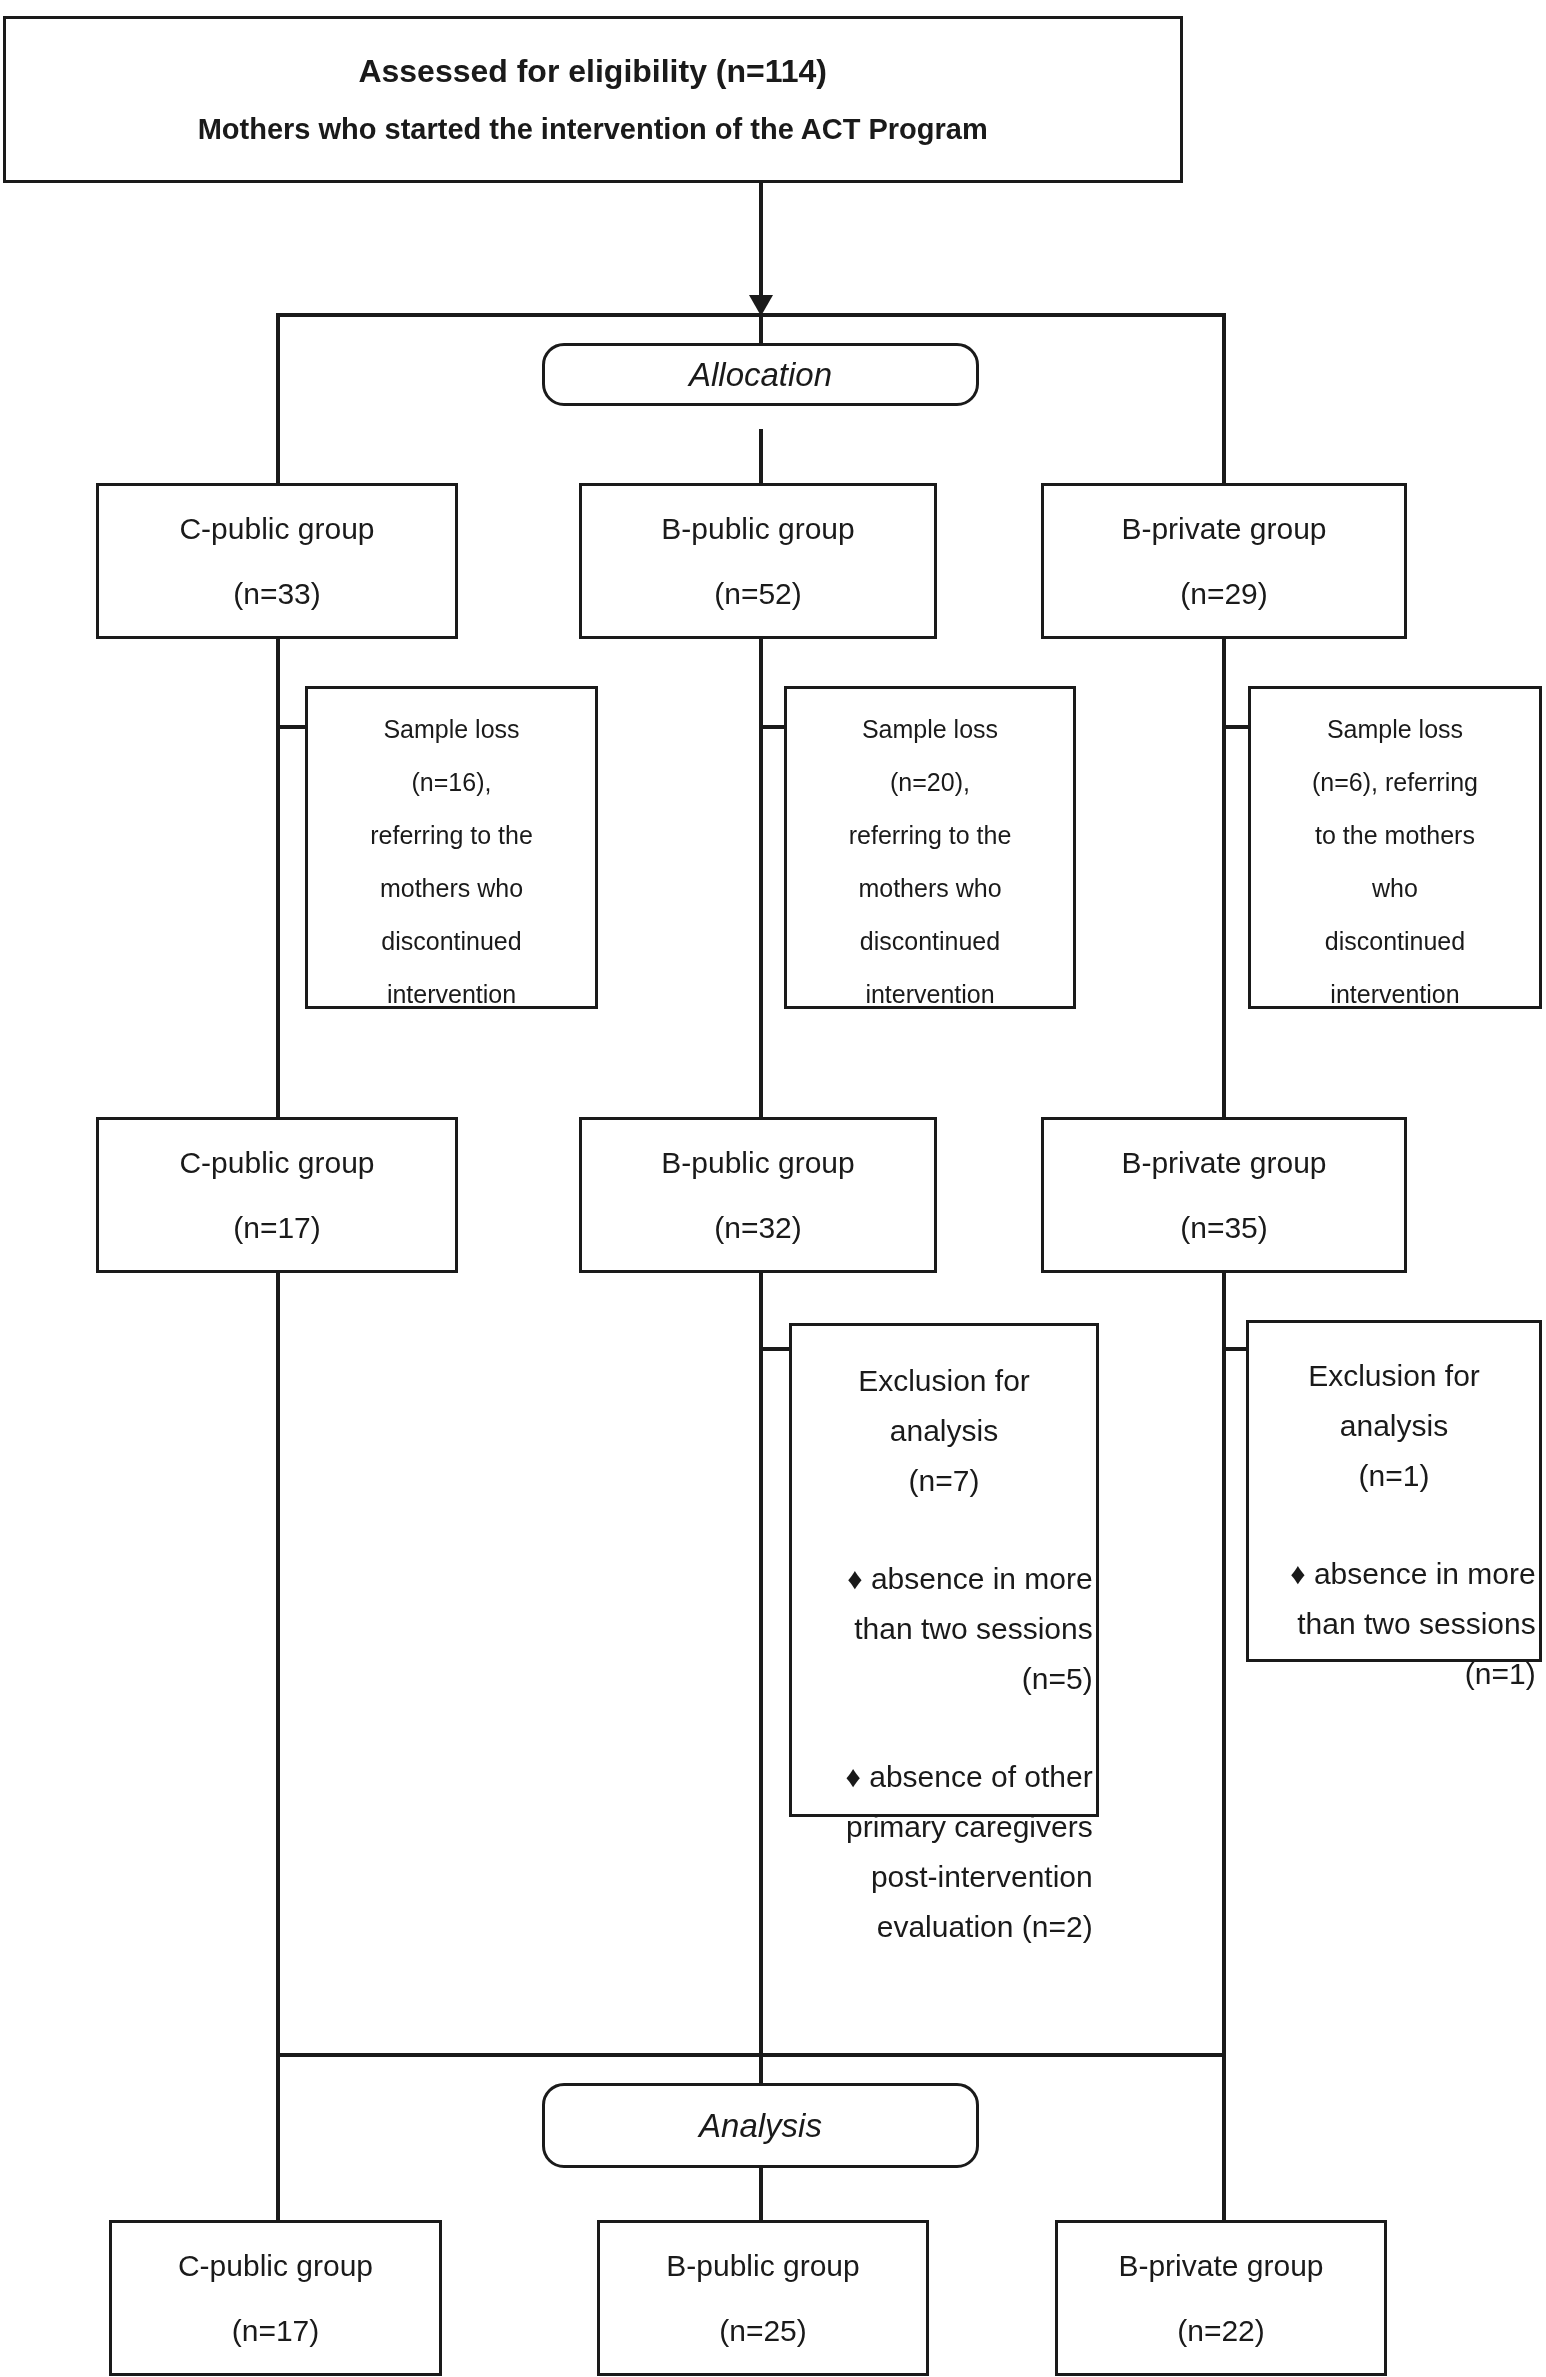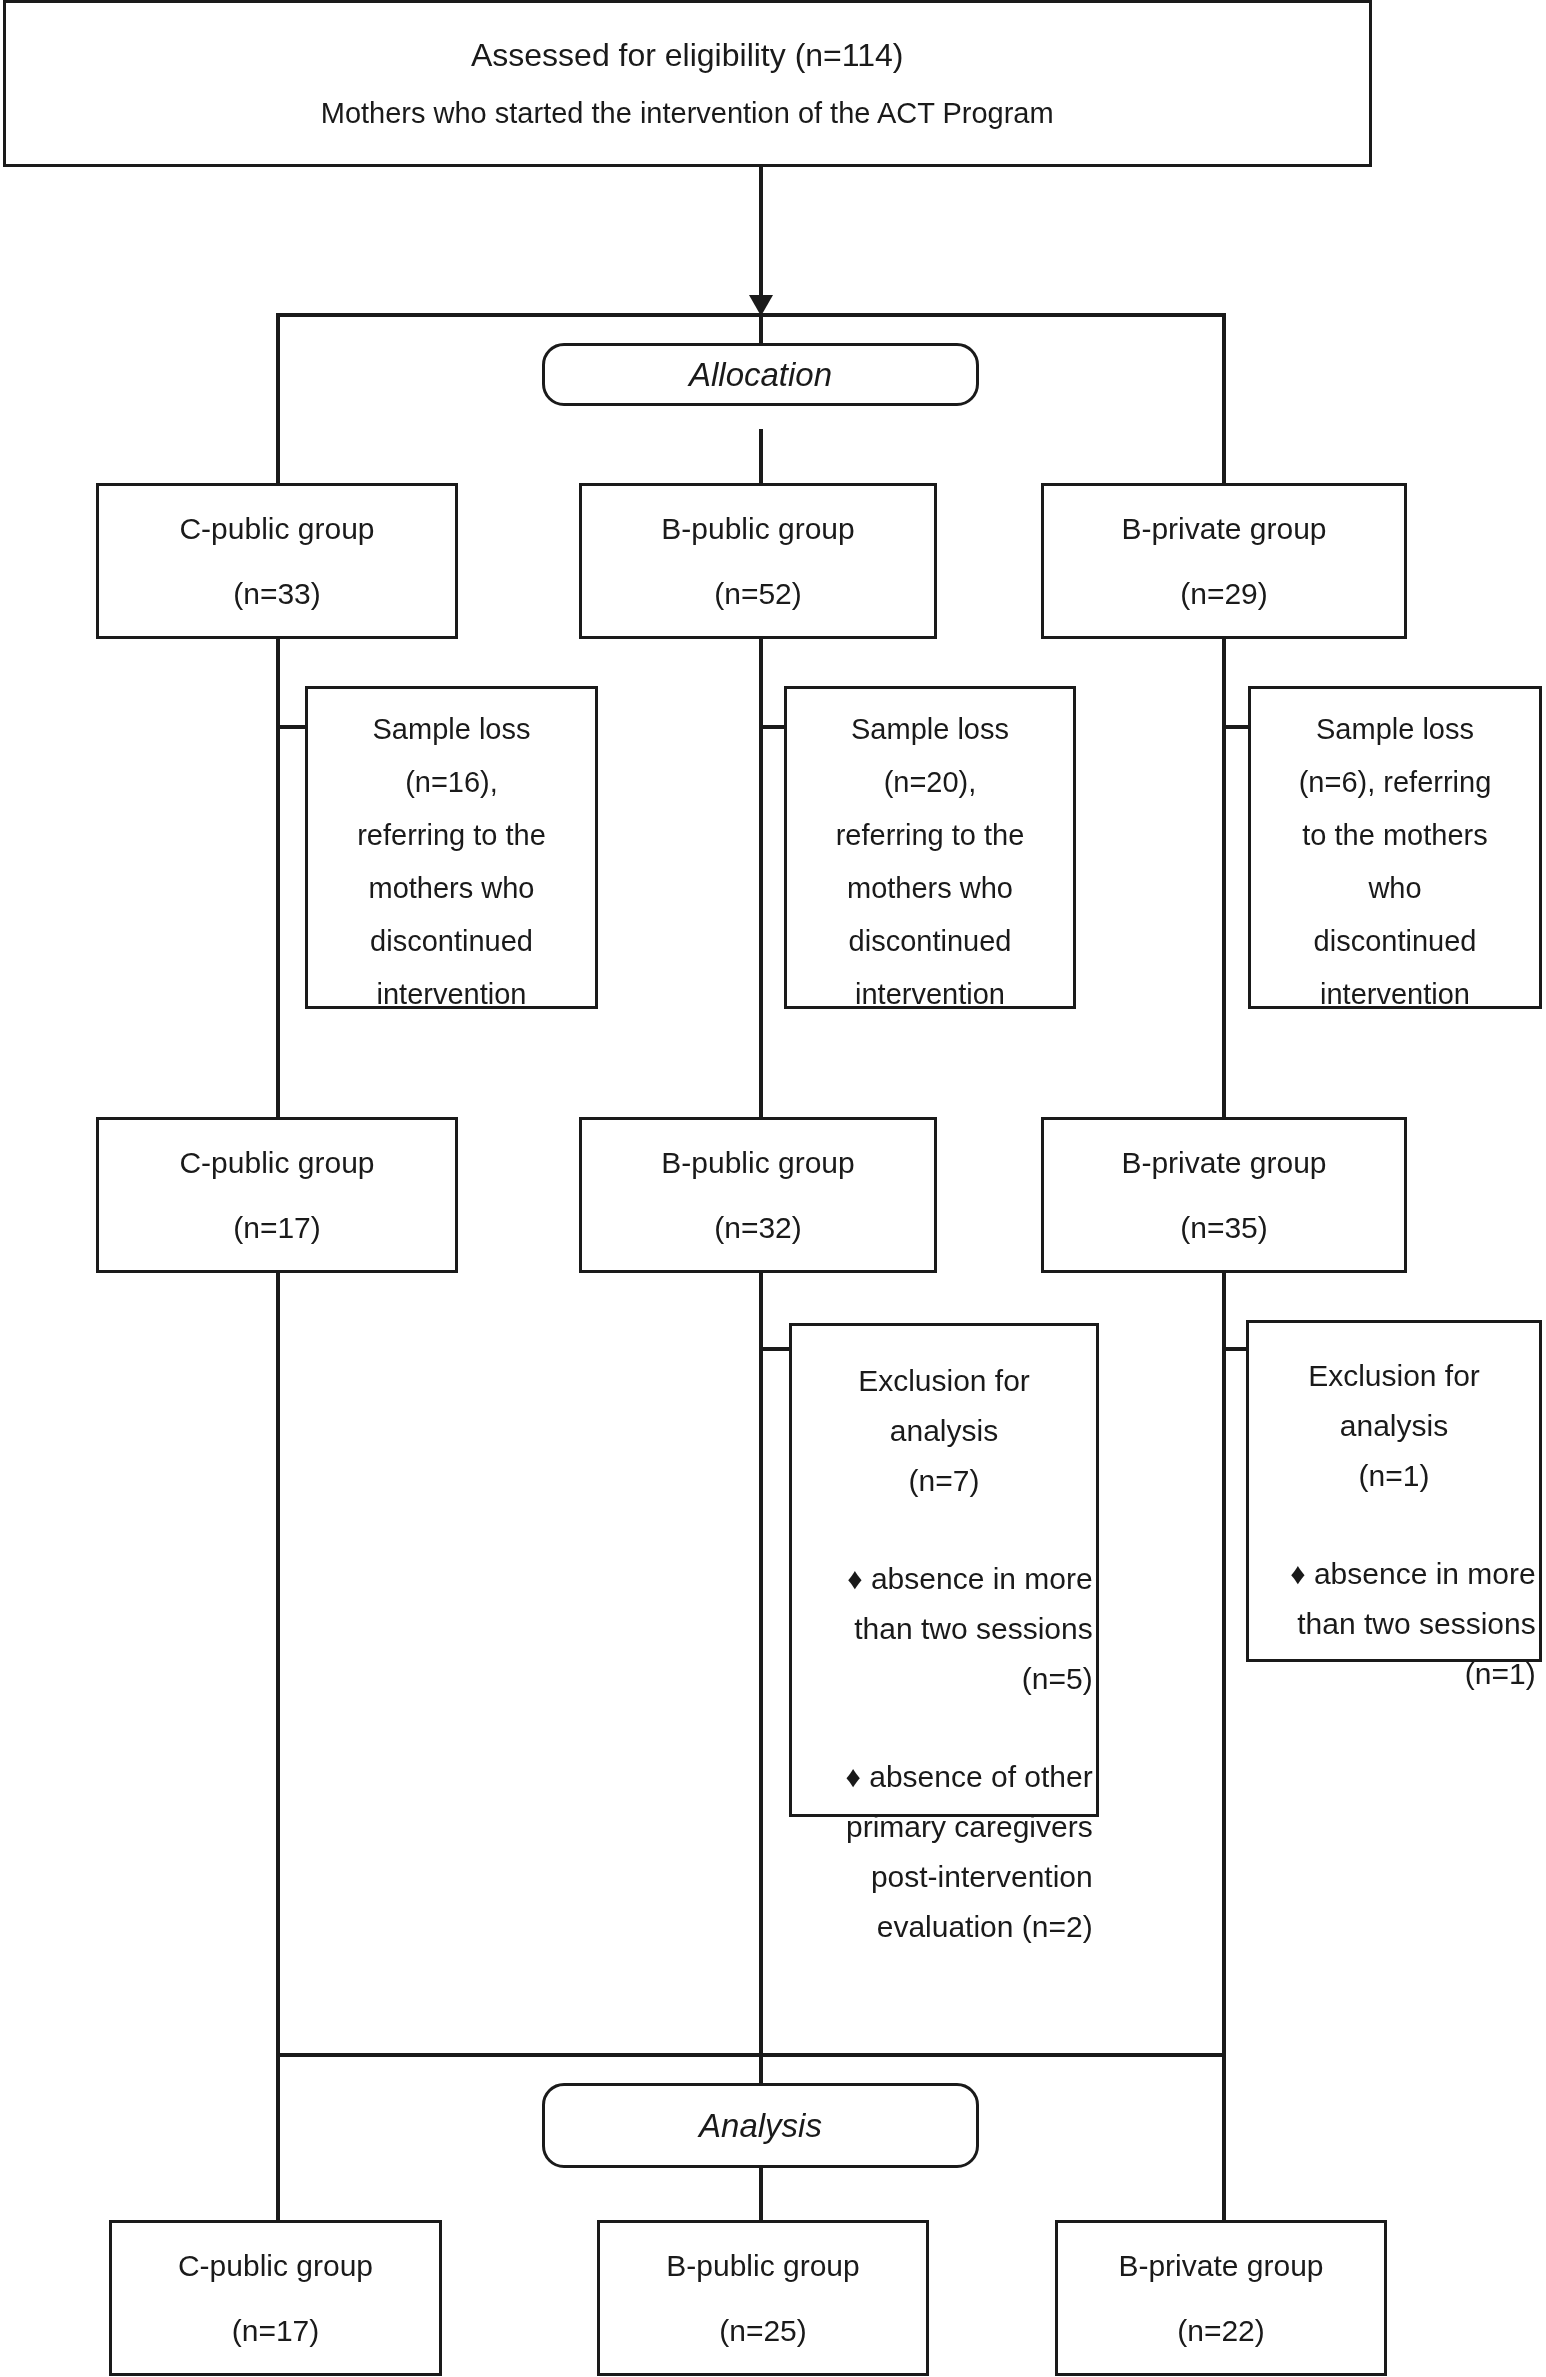--- a/index.html
+++ b/index.html
@@ -27,21 +27,21 @@
   .group-box{font-size:30px;row-gap:32px;line-height:1.1;}
   .eligibility{font-size:32px;row-gap:23px;}
   .eligibility .subtitle{font-size:29px;}
   .stage{
     border-radius:22px;
     font-style:italic;
     font-size:33px;
     border-width:3.8px;
   }
   .note-box{
-    font-size:29px;
+    font-size:25px;
     line-height:53px;
     white-space:pre-line;
     justify-content:flex-start;
     padding-top:14px;
   }
   .excl-box{
     font-size:30px;
     line-height:50px;
     justify-content:flex-start;
     align-items:stretch;
@@ -97,21 +97,21 @@
   <div class="vline" style="left:759px;top:1271px;height:784px;"></div>
   <div class="vline" style="left:1222px;top:1271px;height:951px;"></div>
 
   <div class="hline" style="left:761px;top:1347px;width:32px;"></div>
   <div class="hline" style="left:1223px;top:1347px;width:26px;"></div>
 
   <div class="hline" style="left:276px;top:2053px;width:949px;"></div>
   <div class="vline" style="left:759px;top:2056px;height:31px;"></div>
   <div class="vline" style="left:759px;top:2165px;height:57px;"></div>
 
-  <div class="box eligibility" style="left:2.7px;top:0px;width:1369px;height:167px;">
+  <div class="box eligibility" style="left:2.7px;top:16px;width:1180px;height:167px;font-weight:bold;">
     <div>Assessed for eligibility (n=114)</div>
     <div class="subtitle">Mothers who started the intervention of the ACT Program</div>
   </div>
 
   <div class="box stage" style="left:542px;top:343px;width:437px;height:63px;">
     <div>Allocation</div>
   </div>
 
   <div class="box group-box" style="left:96px;top:483px;width:362px;height:156px;">
     <div>C-public group</div>

